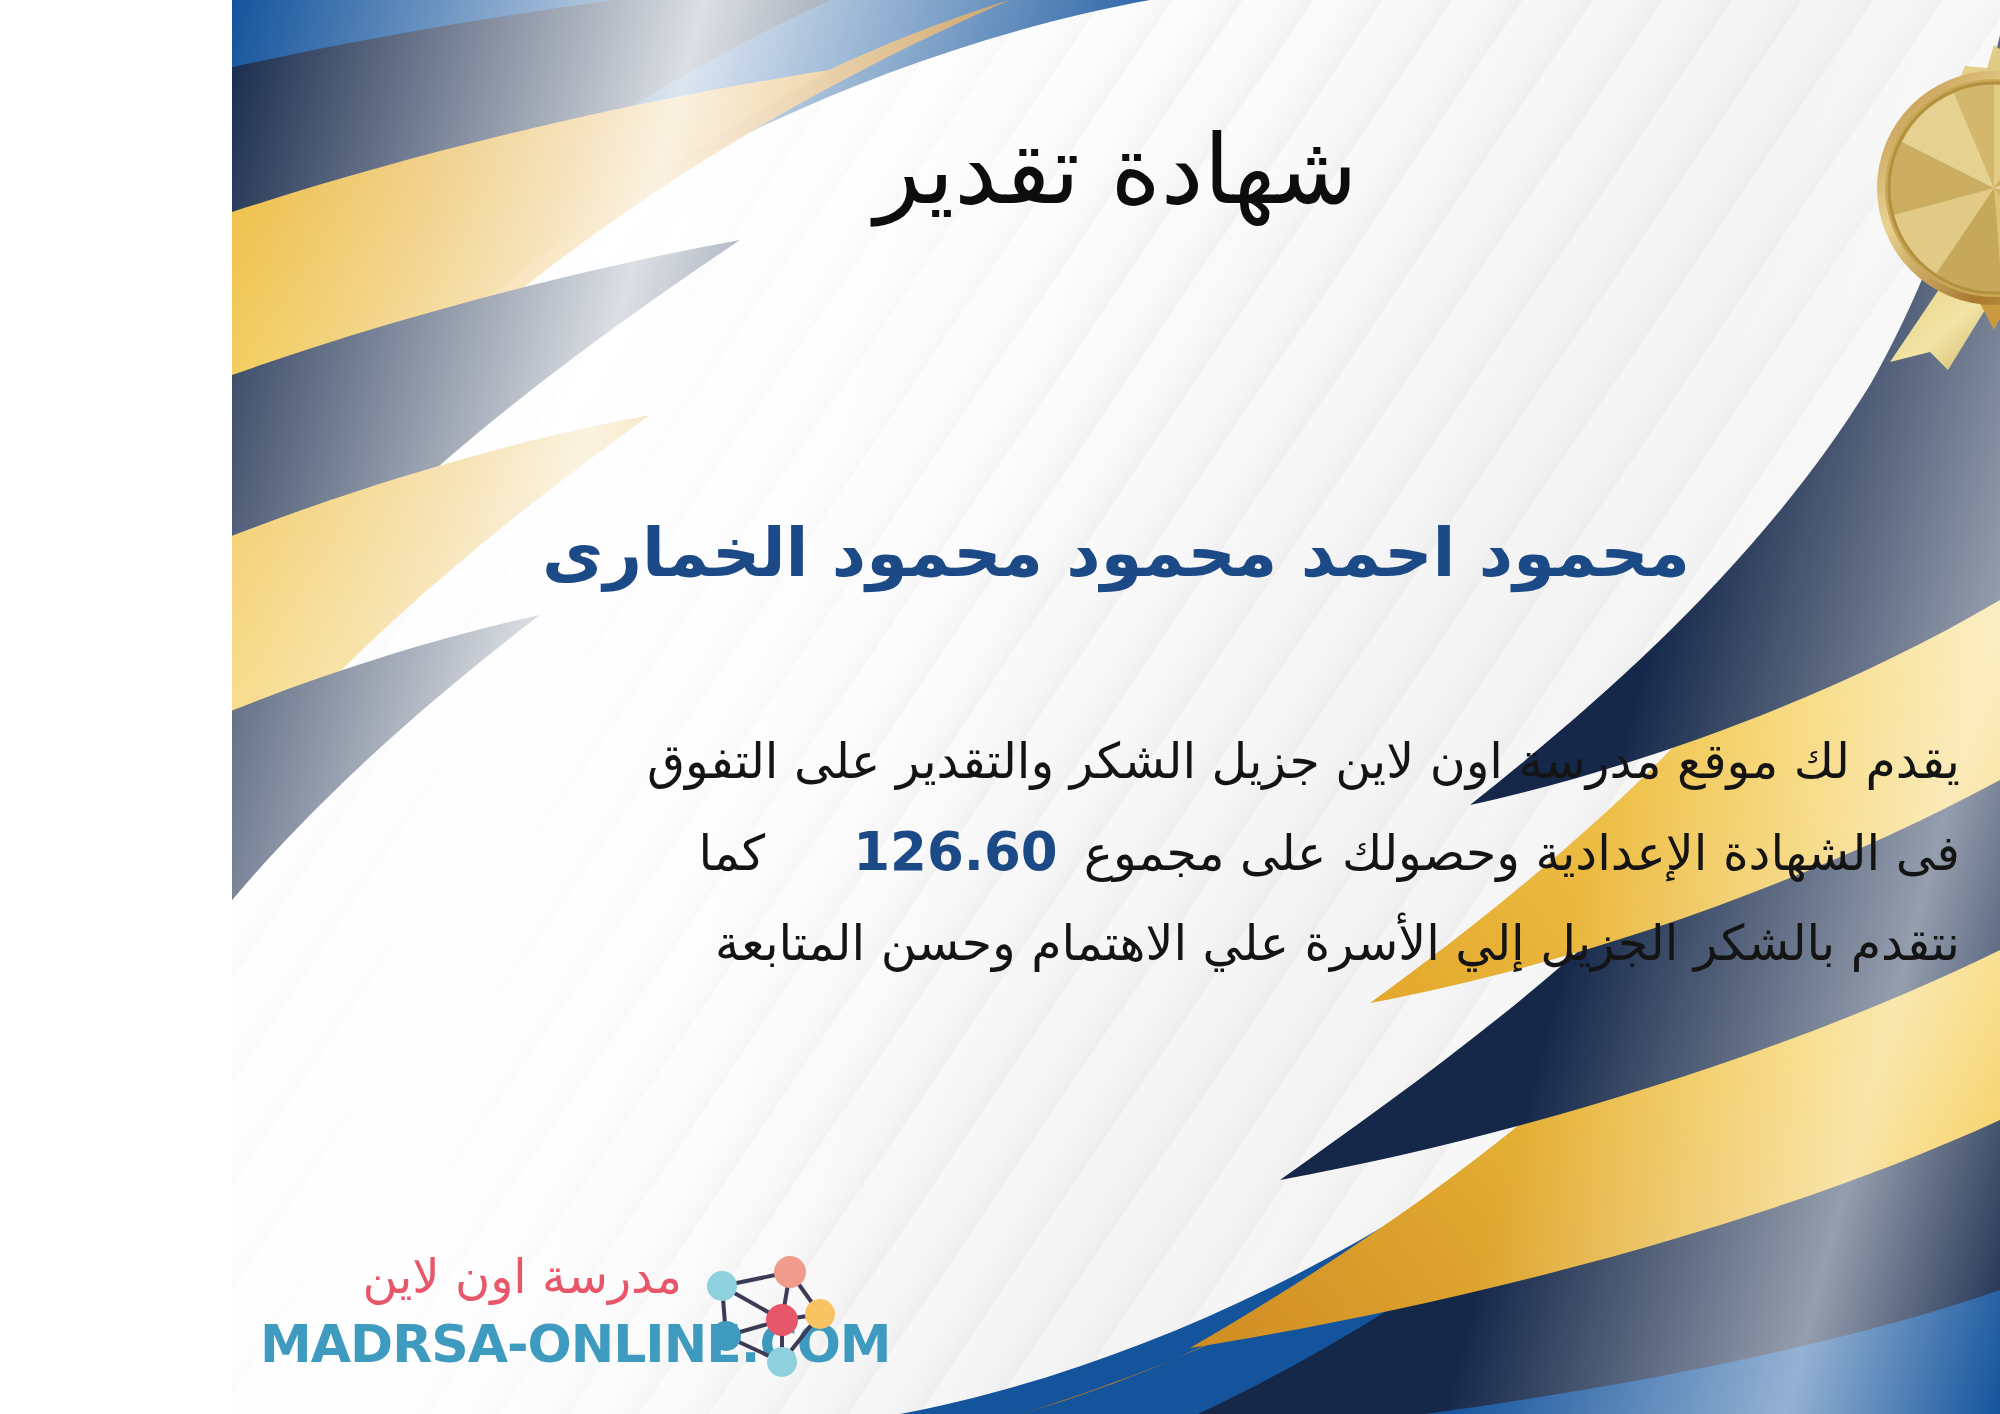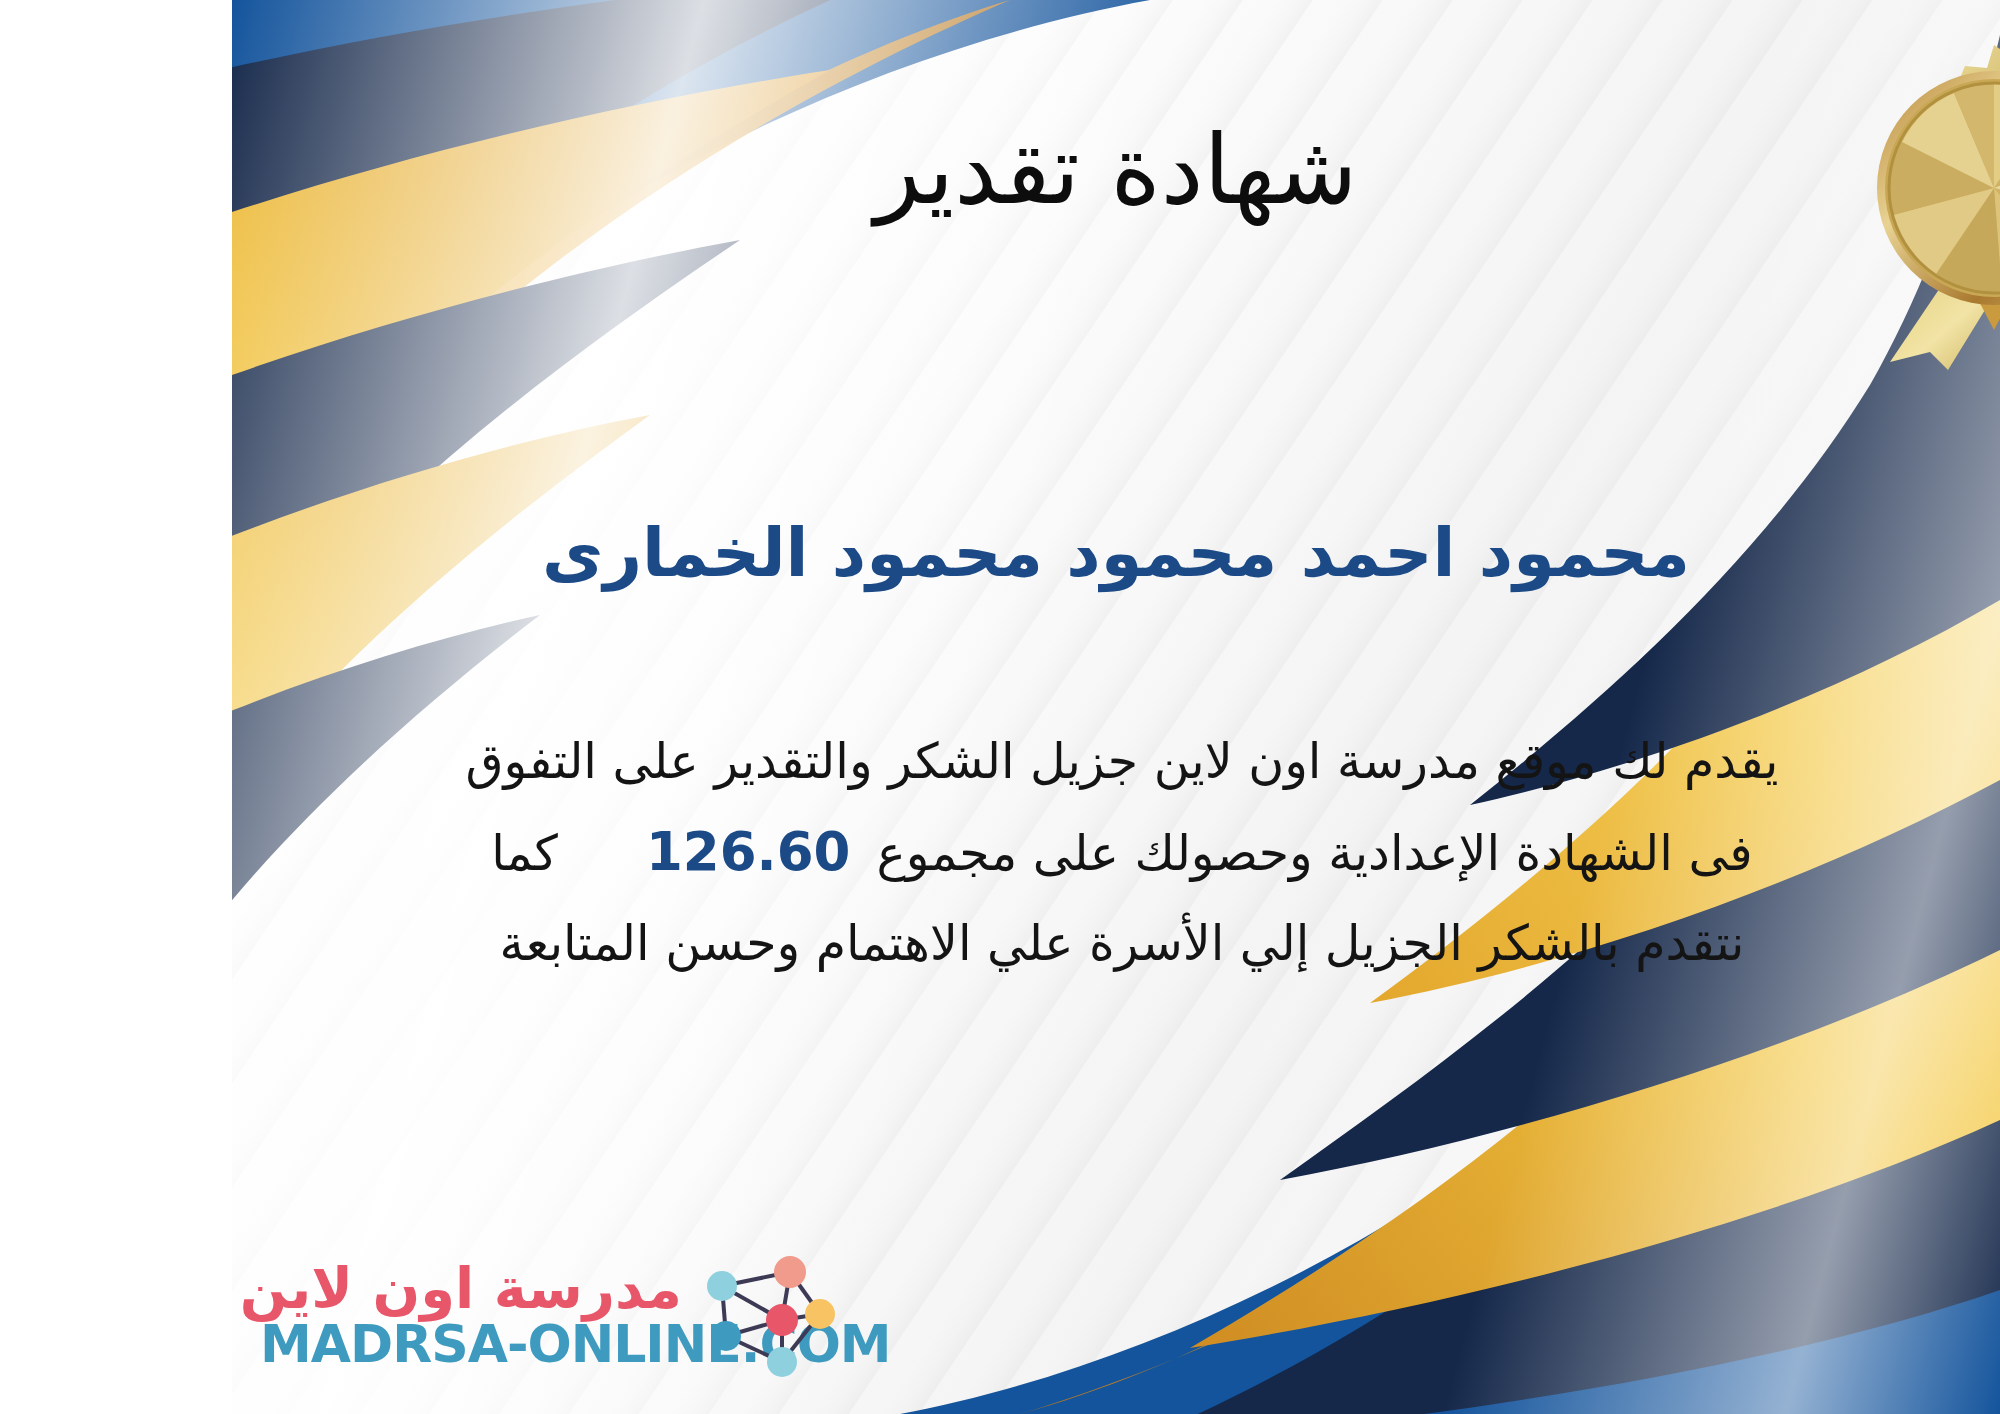--- a/index.html
+++ b/index.html
@@ -87,21 +87,20 @@
     font-weight: 700;
     color: #1c4a86;
     line-height: 1.15;
   }
 
   .body-block {
     position: absolute;
     top: 718px;
     left: 52px;
     right: 40px;
-    text-align: center;
     font-size: 49px;
     font-weight: 400;
     color: #141414;
     line-height: 1.78;
   }
   .body-line {
     display: block;
     white-space: nowrap;
   }
   .score {
@@ -139,23 +138,23 @@
     position: absolute;
     left: 20px;
     bottom: 22px;
     width: 600px;
     height: 150px;
     direction: ltr;
   }
   .logo-ar {
     position: absolute;
     right: 170px;
-    top: 14px;
-    font-size: 56px;
-    font-weight: 700;
+    top: 6px;
+    font-size: 48px;
+    font-weight: 400;
     color: #e8566a;
     direction: rtl;
     white-space: nowrap;
   }
   .logo-en {
     position: absolute;
     left: 8px;
     top: 72px;
     font-size: 52px;
     font-weight: 700;

